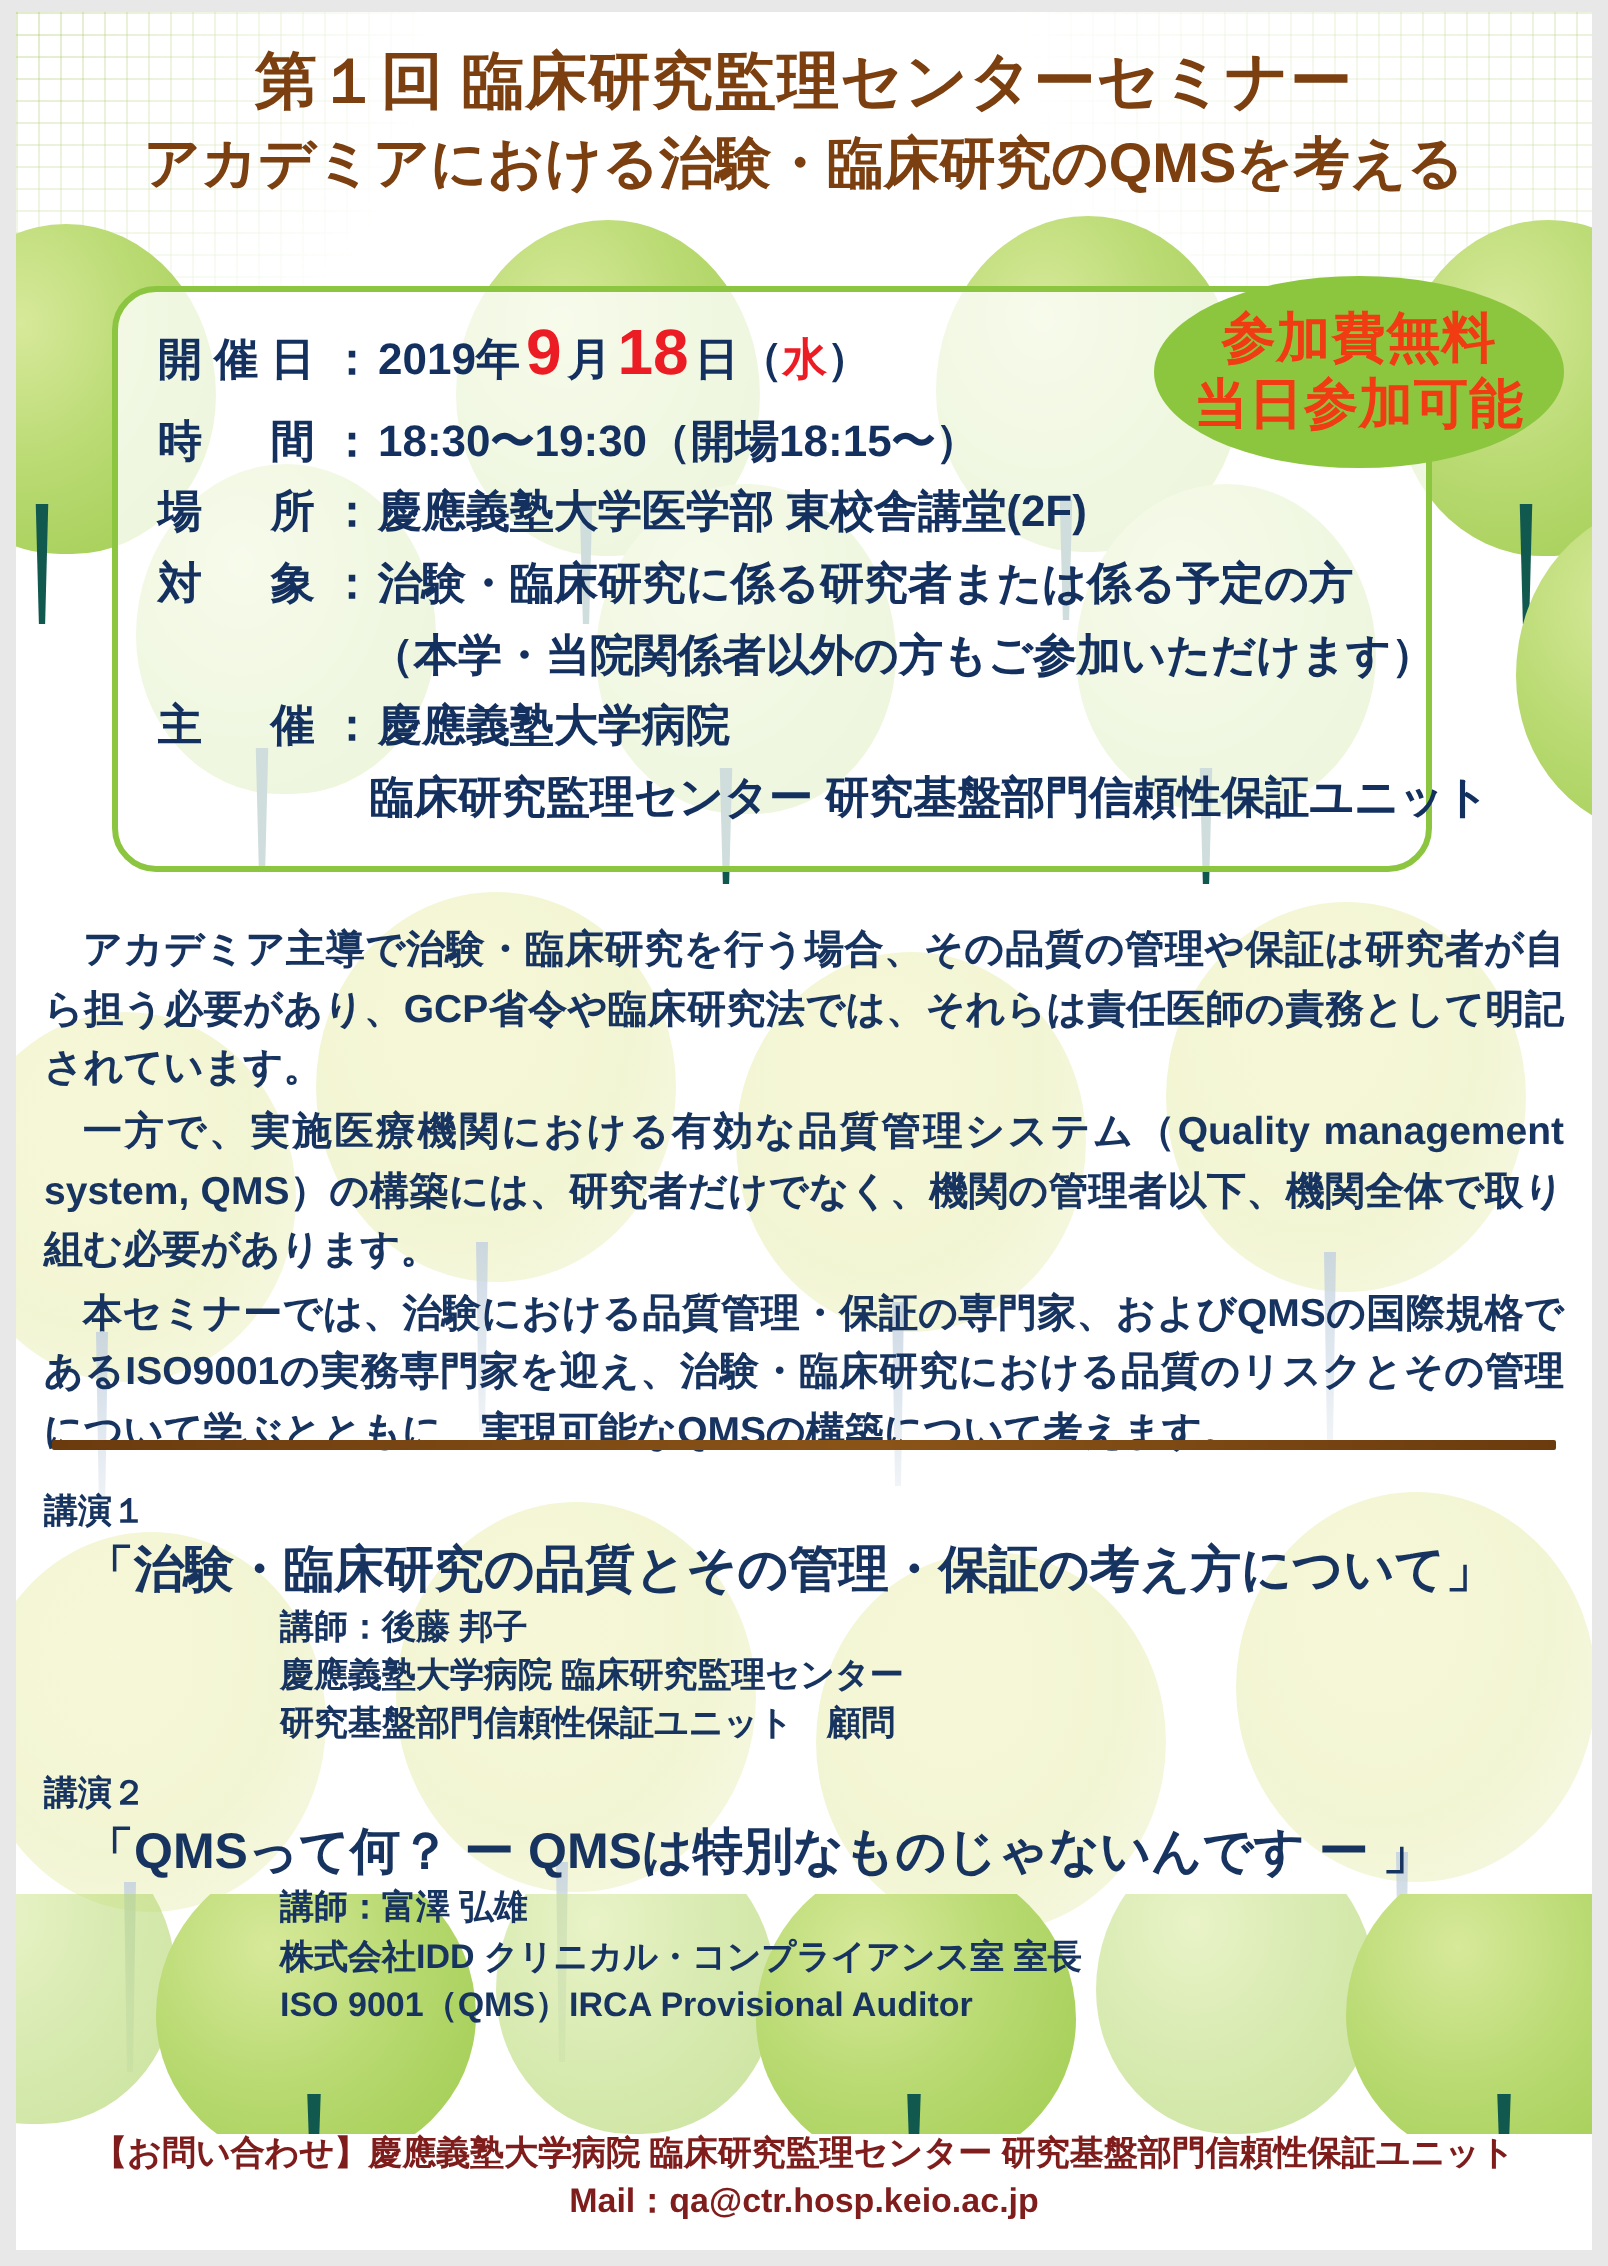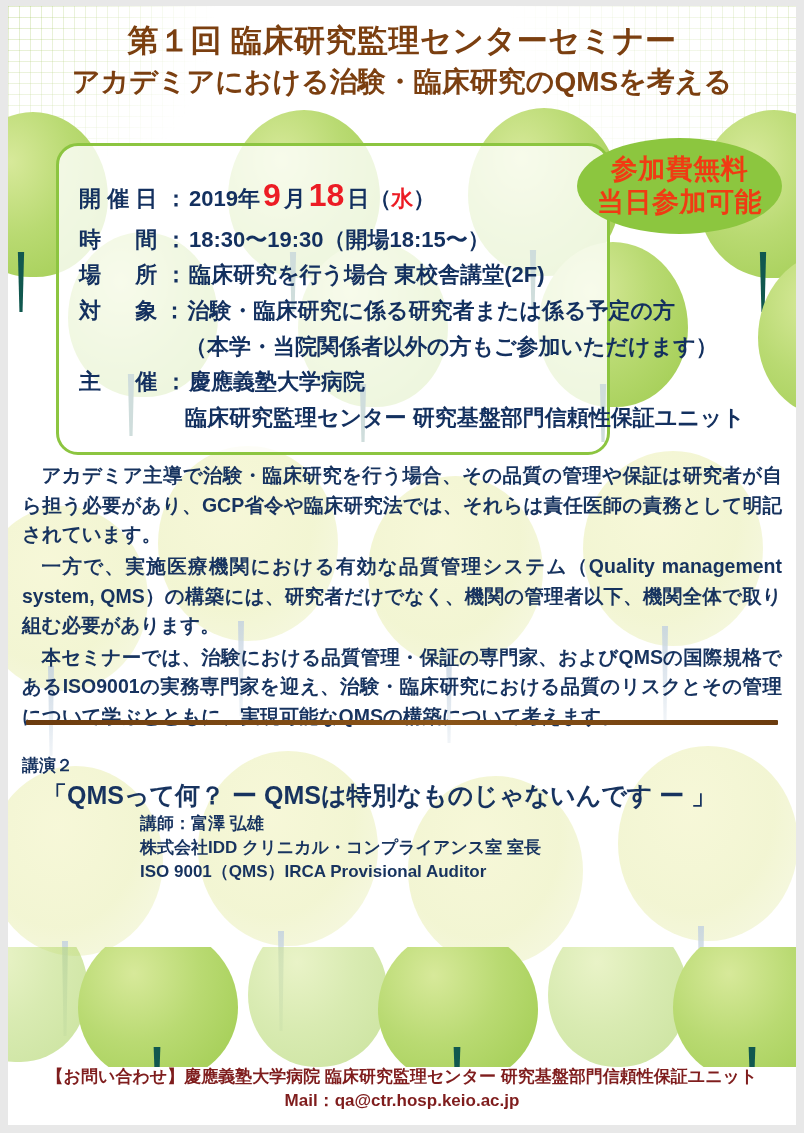--- a/index.html
+++ b/index.html
@@ -131,25 +131,25 @@
     letter-spacing: 0px;
     line-height: 1.2;
     white-space: nowrap;
   }
 
   
   .info-box {
     position: absolute;
     left: 48px;
     top: 137px;
-    width: 554px;
+    width: 660px;
     border: 3px solid #8cc540;
     border-radius: 22px;
     background: rgba(255,255,255,.80);
-    padding: 24px 0 16px 0;
+    padding: 5px 0 16px 0;
     box-sizing: border-box;
   }
   .info-row {
     display: flex;
     align-items: baseline;
     font-size: 22px;
     font-weight: bold;
     color: #13305f;
     line-height: 1.62;
     padding-left: 20px;
@@ -353,21 +353,21 @@
 
         <div class="info-row">
           <span class="lbl">時　間</span>
           <span class="colon">：</span>
           <span>18:30〜19:30（開場18:15〜）</span>
         </div>
 
         <div class="info-row">
           <span class="lbl">場　所</span>
           <span class="colon">：</span>
-          <span>臨床研究を行う場合 東校舎講堂(2F)</span>
+          <span>慶應義塾大学医学部 東校舎講堂(2F)</span>
         </div>
 
         <div class="info-row">
           <span class="lbl">対　象</span>
           <span class="colon">：</span>
           <span>治験・臨床研究に係る研究者または係る予定の方</span>
         </div>
 
         <div class="info-row indent">
           <span>（本学・当院関係者以外の方もご参加いただけます）</span>
@@ -389,20 +389,27 @@
       <div class="abstract">
         <p>アカデミア主導で治験・臨床研究を行う場合、その品質の管理や保証は研究者が自ら担う必要があり、GCP省令や臨床研究法では、それらは責任医師の責務として明記されています。</p>
         <p>一方で、実施医療機関における有効な品質管理システム（Quality management system, QMS）の構築には、研究者だけでなく、機関の管理者以下、機関全体で取り組む必要があります。</p>
         <p>本セミナーでは、治験における品質管理・保証の専門家、およびQMSの国際規格であるISO9001の実務専門家を迎え、治験・臨床研究における品質のリスクとその管理について学ぶとともに、実現可能なQMSの構築について考えます。</p>
       </div>
 
       <div class="divider"></div>
 
       <div class="lectures">
 
+        <div>
+          <div class="lec-kicker">講演１</div>
+          <div class="lec-title">「治験・臨床研究の品質とその管理・保証の考え方について」</div>
+          <div class="lec-meta">講師：後藤 邦子</div>
+          <div class="lec-meta">慶應義塾大学病院 臨床研究監理センター</div>
+          <div class="lec-meta">研究基盤部門信頼性保証ユニット　顧問</div>
+        </div>
 
         <div class="lec-gap"></div>
 
         <div>
           <div class="lec-kicker">講演２</div>
           <div class="lec-title">「QMSって何？ ー QMSは特別なものじゃないんです ー 」</div>
           <div class="lec-meta">講師：富澤 弘雄</div>
           <div class="lec-meta">株式会社IDD クリニカル・コンプライアンス室 室長</div>
           <div class="lec-meta">ISO 9001（QMS）IRCA Provisional Auditor</div>
         </div>

